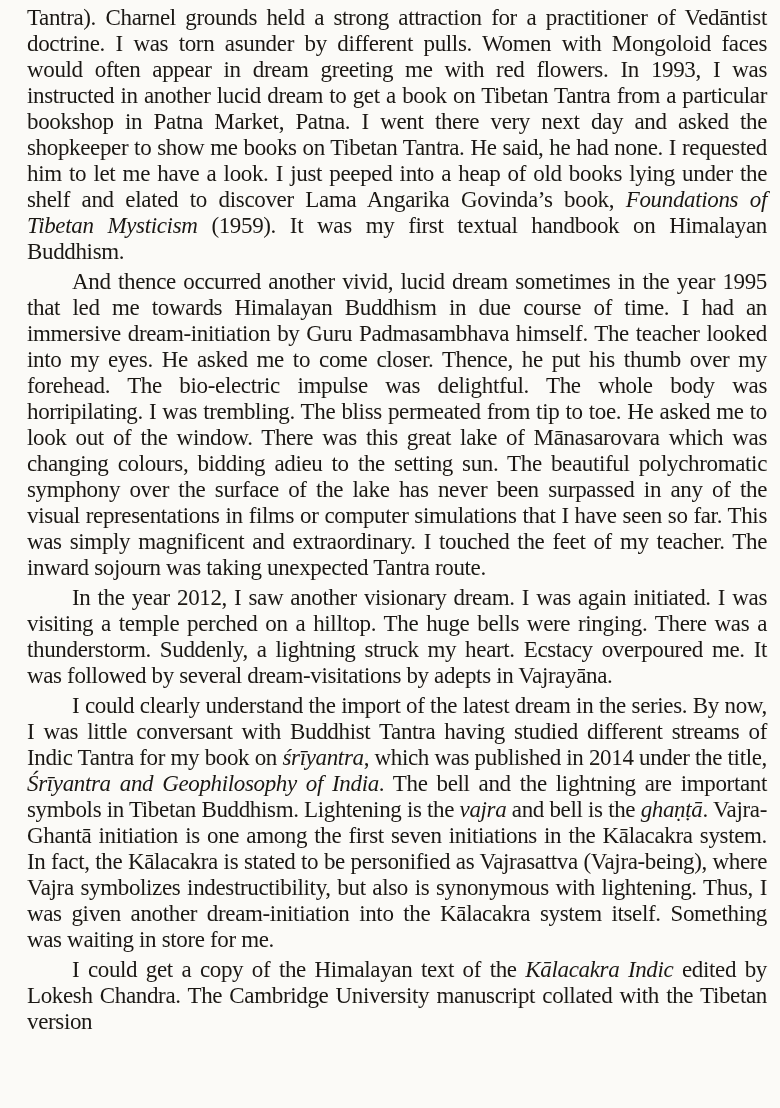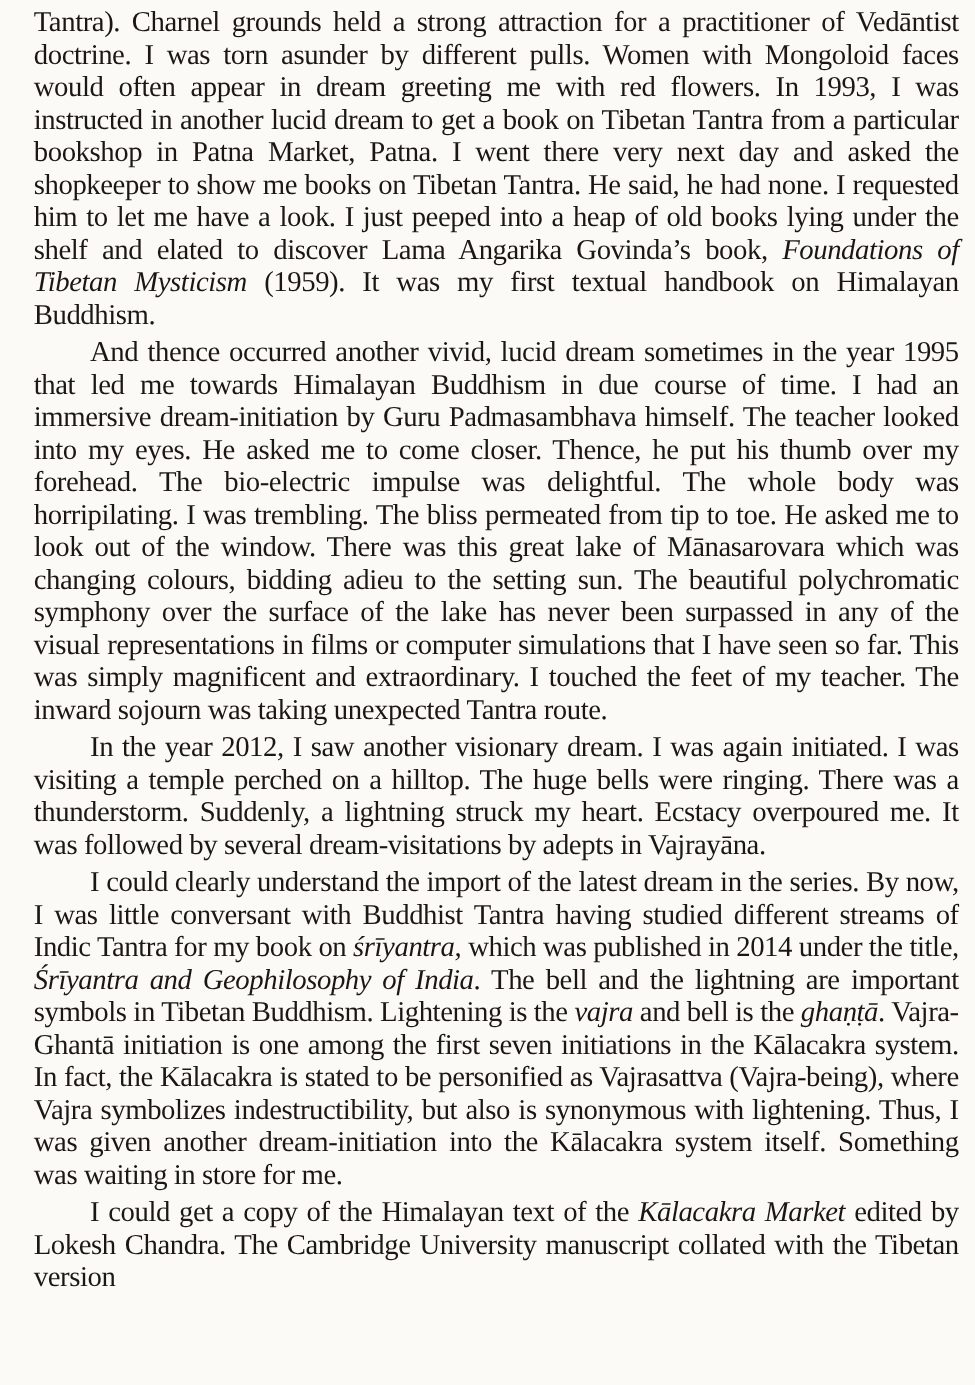--- a/index.html
+++ b/index.html
@@ -38,15 +38,15 @@
 </style>
 </head>
 <body style="background: rgb(251, 250, 247); color: rgb(27, 24, 20);">
 
 <div class="book-page">
   <div class="text-column">
       <p class="para"><span class="run-regular">Tantra). Charnel grounds held a strong attraction for a practitioner of Vedāntist doctrine. I was torn asunder by different pulls. Women with Mongoloid faces would often appear in dream greeting me with red flowers. In 1993, I was instructed in another lucid dream to get a book on Tibetan Tantra from a particular bookshop in Patna Market, Patna. I went there very next day and asked the shopkeeper to show me books on Tibetan Tantra. He said, he had none. I requested him to let me have a look. I just peeped into a heap of old books lying under the shelf and elated to discover Lama Angarika Govinda’s book, </span><span class="run-italic">Foundations of Tibetan Mysticism</span><span class="run-regular"> (1959). It was my first textual handbook on Himalayan Buddhism.</span></p>
       <p class="para indent"><span class="run-regular">And thence occurred another vivid, lucid dream sometimes in the year 1995 that led me towards Himalayan Buddhism in due course of time. I had an immersive dream-initiation by Guru Padmasambhava himself. The teacher looked into my eyes. He asked me to come closer. Thence, he put his thumb over my forehead. The bio-electric impulse was delightful. The whole body was horripilating. I was trembling. The bliss permeated from tip to toe. He asked me to look out of the window. There was this great lake of Mānasarovara which was changing colours, bidding adieu to the setting sun. The beautiful polychromatic symphony over the surface of the lake has never been surpassed in any of the visual representations in films or computer simulations that I have seen so far. This was simply magnificent and extraordinary. I touched the feet of my teacher. The inward sojourn was taking unexpected Tantra route.</span></p>
       <p class="para indent"><span class="run-regular">In the year 2012, I saw another visionary dream. I was again initiated. I was visiting a temple perched on a hilltop. The huge bells were ringing. There was a thunderstorm. Suddenly, a lightning struck my heart. Ecstacy overpoured me. It was followed by several dream-visitations by adepts in Vajrayāna.</span></p>
       <p class="para indent"><span class="run-regular">I could clearly understand the import of the latest dream in the series. By now, I was little conversant with Buddhist Tantra having studied different streams of Indic Tantra for my book on </span><span class="run-italic">śrīyantra</span><span class="run-regular">, which was published in 2014 under the title, </span><span class="run-italic">Śrīyantra and Geophilosophy of India</span><span class="run-regular">. The bell and the lightning are important symbols in Tibetan Buddhism. Lightening is the </span><span class="run-italic">vajra</span><span class="run-regular"> and bell is the </span><span class="run-italic">ghaṇṭā</span><span class="run-regular">. Vajra-Ghantā initiation is one among the first seven initiations in the Kālacakra system. In fact, the Kālacakra is stated to be personified as Vajrasattva (Vajra-being), where Vajra symbolizes indestructibility, but also is synonymous with lightening. Thus, I was given another dream-initiation into the Kālacakra system itself. Something was waiting in store for me.</span></p>
-      <p class="para indent"><span class="run-regular">I could get a copy of the Himalayan text of the </span><span class="run-italic">Kālacakra Market</span><span class="run-regular"> edited by Lokesh Chandra. The Cambridge University manuscript collated with the Tibetan version</span></p>
+      <p class="para indent"><span class="run-regular">I could get a copy of the Himalayan text of the </span><span class="run-italic">Kālacakra Indic</span><span class="run-regular"> edited by Lokesh Chandra. The Cambridge University manuscript collated with the Tibetan version</span></p>
     </div>
 </div>
 
 </body></html>

